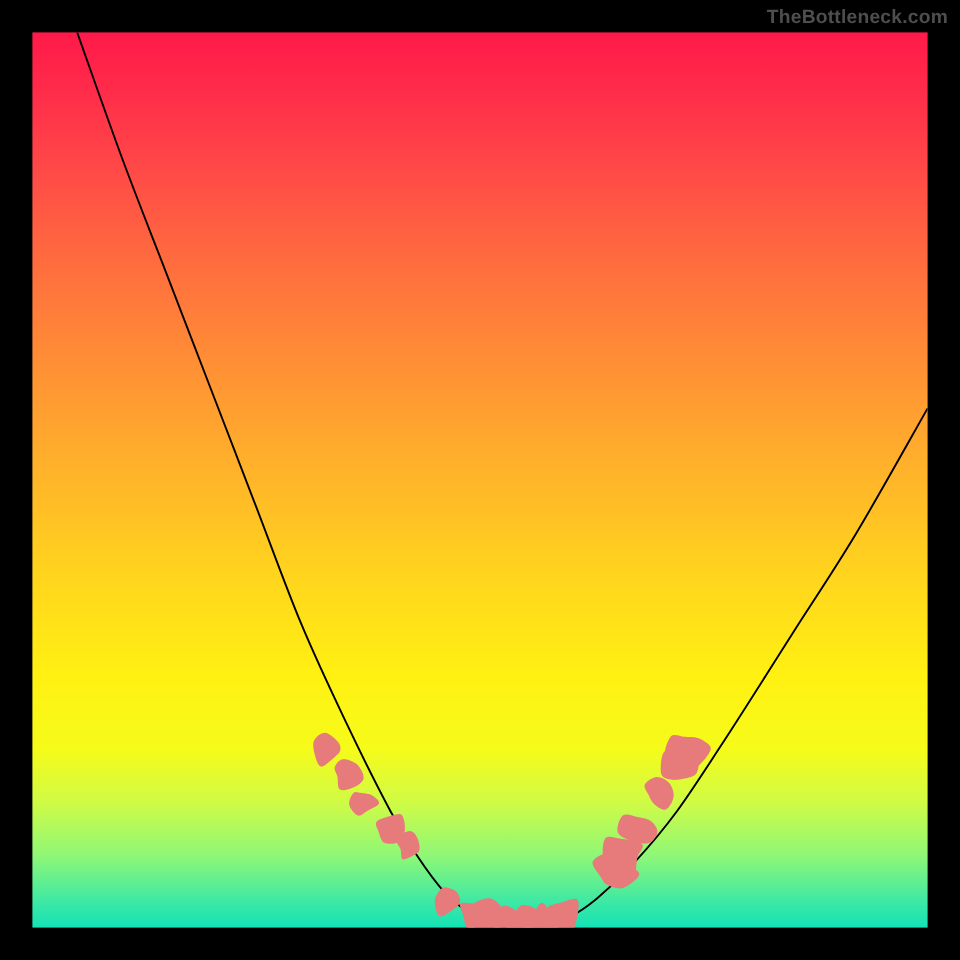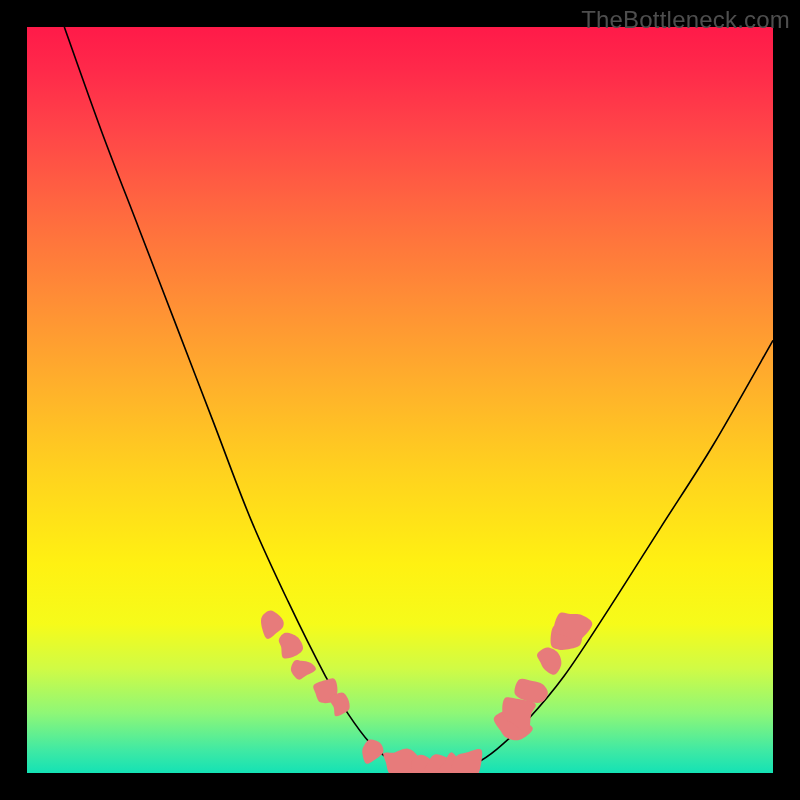--- a/index.html
+++ b/index.html
@@ -31,22 +31,22 @@
       #8ef777 92%,
       #3fe9a4 97%,
       #14e2b5 100%
     );
   }
   .watermark {
     position: absolute;
     top: 6px;
     right: 10px;
     color: #4e4e4e;
-    font-size: 24px;
-    font-weight: 400;
+    font-size: 16px;
+    font-weight: 700;
     letter-spacing: 0.2px;
     z-index: 10;
   }
   svg.plot {
     position: absolute;
     left: 0;
     top: 0;
     width: 746px;
     height: 746px;
   }

